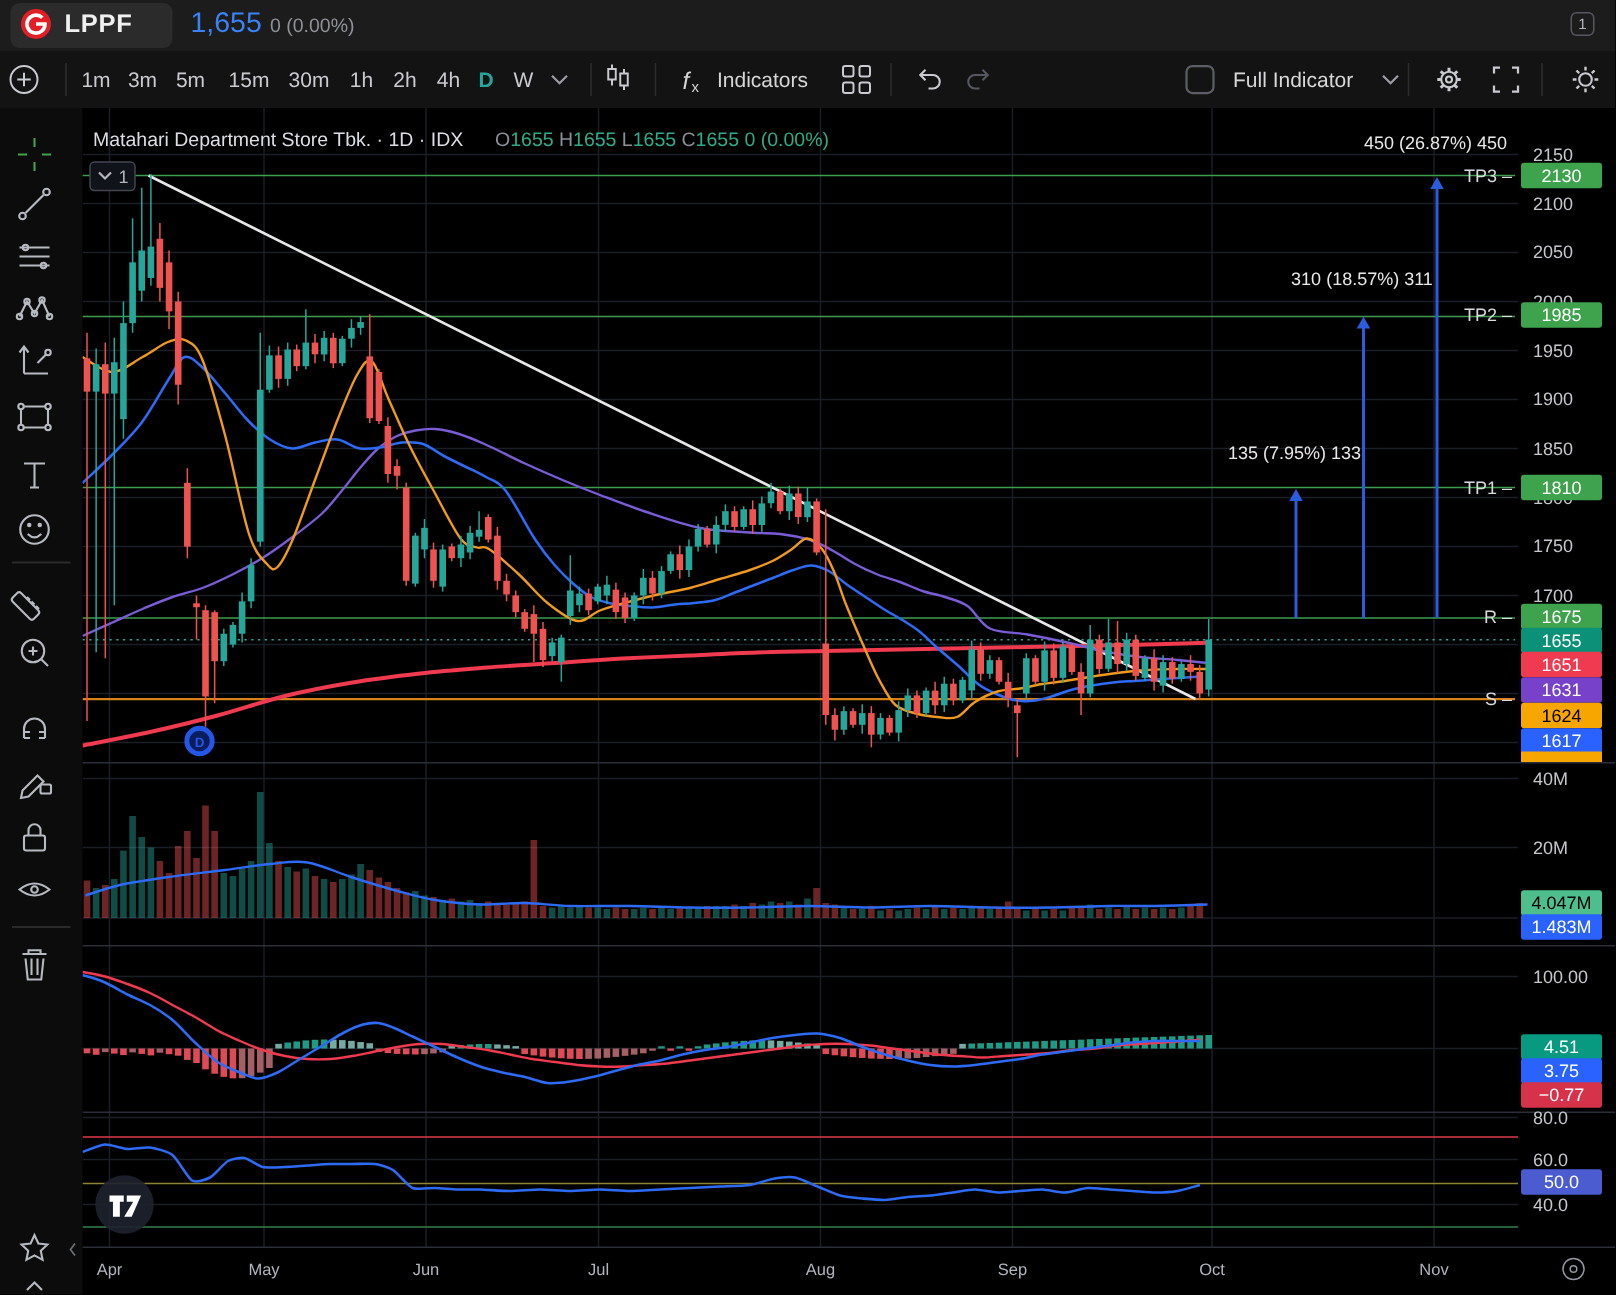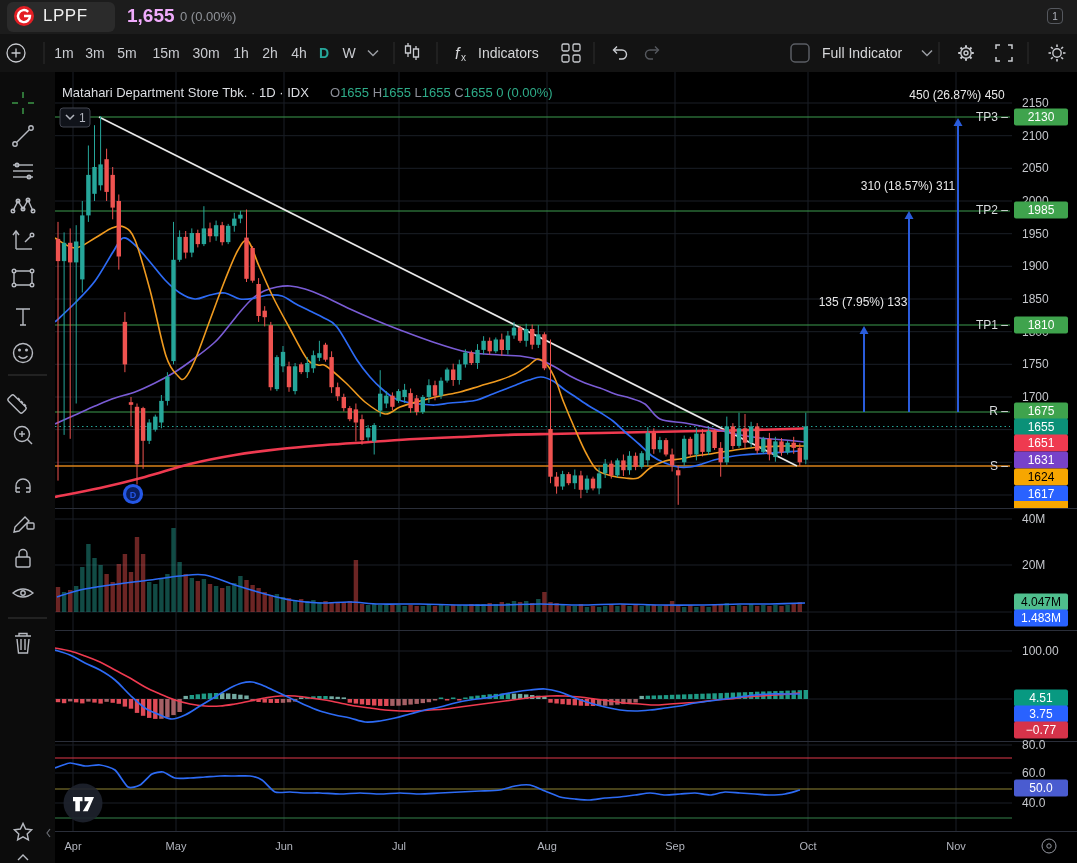--- a/index.html
+++ b/index.html
@@ -1,19 +1,19 @@
 <!DOCTYPE html>
 <html><head><meta charset="utf-8"><style>
 *{margin:0;padding:0;box-sizing:border-box}
 body{width:1077px;height:863px;background:#000;font-family:"Liberation Sans",sans-serif;overflow:hidden;position:relative}
 .hdr{position:absolute;left:0;top:0;width:1077px;height:34px;background:#1c1c1c}
 .sym{position:absolute;left:7px;top:2px;height:30px;width:108px;background:#2b2b2b;border-radius:6px}
 .logo{position:absolute;left:14px;top:6px;width:20px;height:20px}
-.lppf{position:absolute;left:43px;top:6px;color:#f0f0f0;font-size:17px;font-weight:normal;letter-spacing:0.5px}
-.price{position:absolute;left:127px;top:5px;color:#f0abfc;font-size:19px;font-weight:bold}
+.lppf{position:absolute;left:43px;top:6px;color:#f0f0f0;font-size:17px;font-weight:bold;letter-spacing:0.5px}
+.price{position:absolute;left:127px;top:5px;color:#3b82f6;font-size:19px;font-weight:normal}
 .chg{position:absolute;left:180px;top:9px;color:#8f9298;font-size:13px}
 .one{position:absolute;left:1047px;top:8px;width:16px;height:16px;border:1px solid #55585e;border-radius:4px;color:#b2b5be;font-size:10px;text-align:center;line-height:15px}
 .tb{position:absolute;left:0;top:34px;width:877px;height:38px}
 .sb{position:absolute;left:0;top:72px;width:55px;height:791px;background:#0c0c0c}
 .chart{position:absolute;left:55px;top:72px}
 svg text{font-family:"Liberation Sans",sans-serif}
 </style></head>
 <body>
 <div class="hdr">
   <div class="sym"></div>

